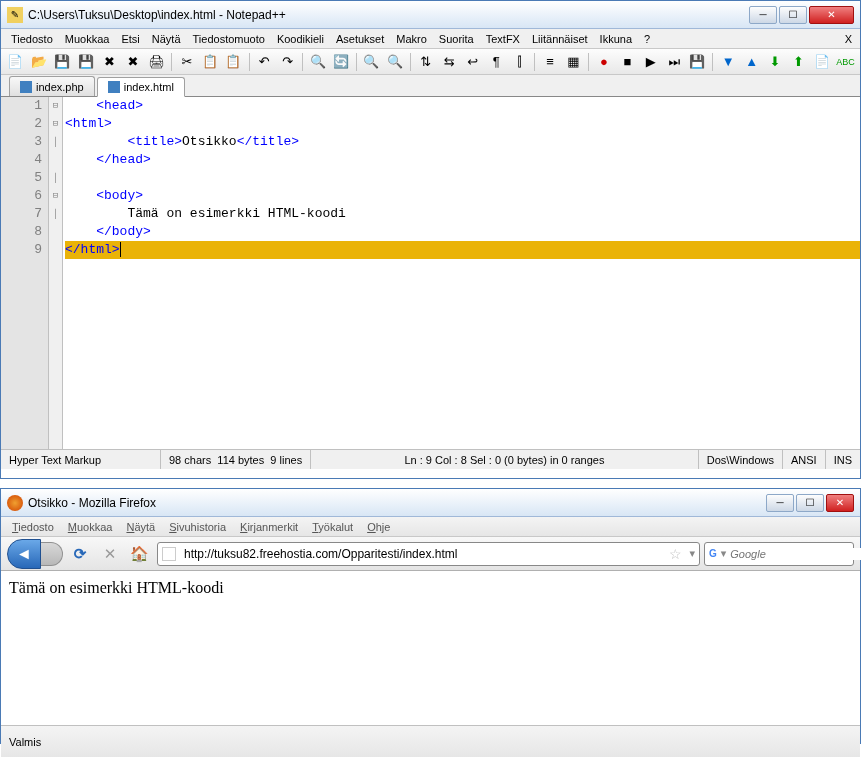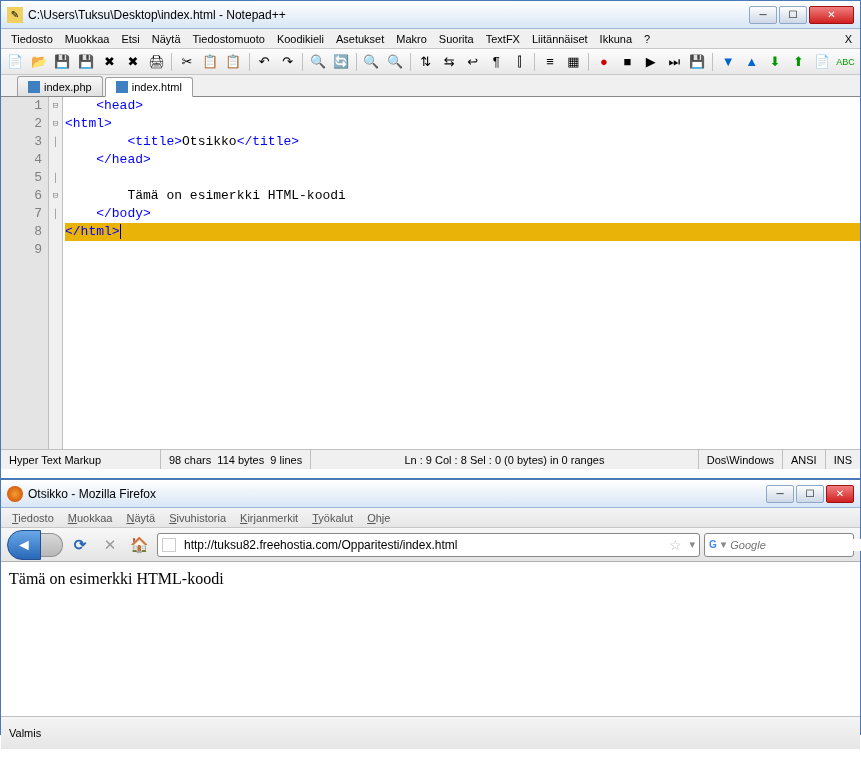--- a/index.html
+++ b/index.html
@@ -15,42 +15,42 @@
 .win-btn.close { background: linear-gradient(#f08080,#d02020); color: #fff; width: 45px; border-color:#a01010;}
 
 .npp-menubar { height: 20px; background: #f0f0f0; display: flex; align-items: center; padding: 0 4px; border-bottom: 1px solid #c8c8c8; }
 .menu-item { padding: 2px 6px; cursor: pointer; }
 .menu-x { padding: 2px 4px; margin-left:auto;}
 
 .npp-toolbar { height: 26px; background: linear-gradient(#fdfdfd,#e8e8e8); border-bottom: 1px solid #c8c8c8; display: flex; align-items: center; padding: 0 4px; gap: 2px; }
 .tb-btn { width: 22px; height: 22px; display: flex; align-items: center; justify-content: center; border: 1px solid transparent; border-radius: 2px; cursor: pointer; font-size: 13px;}
 .tb-sep { width: 1px; height: 18px; background: #c0c0c0; margin: 0 2px; }
 
-.npp-tabs { height: 22px; background: #f0f0f0; display: flex; align-items: flex-end; padding: 0 16px; border-bottom: 1px solid #888; }
+.npp-tabs { height: 22px; background: #f0f0f0; display: flex; align-items: flex-end; padding: 0 8px; border-bottom: 1px solid #888; }
 .tab { height: 20px; padding: 2px 10px; background: linear-gradient(#f8f8f8,#e0e0e0); border: 1px solid #a0a0a0; border-bottom: none; border-radius: 3px 3px 0 0; display: flex; align-items: center; gap: 4px; margin-right: 2px; cursor: pointer; font-size:11px;}
 .tab.active { background: #fff; border-bottom: 1px solid #fff; position: relative; top: 1px; align-items: center; }
 .tab-icon { width: 12px; height: 12px; background: #4080c0; display:inline-block;}
 
 .editor { height: 352px; display: flex; background: #fff; font-family: "Courier New", monospace; font-size: 13px; }
 .gutter { width: 48px; background: #e4e4e4; border-right: 1px solid #c0c0c0; text-align: right; color: #808080; }
 .gutter div { padding-right: 6px; line-height: 18px; }
 .fold-col { width: 14px; background: #f0f0f0; border-right: 1px solid #c0c0c0; }
 .fold-col div { height: 18px; text-align: center; color: #808080; font-size: 9px; line-height:18px;}
 .code { flex: 1; padding-left: 2px; }
 .line { line-height: 18px; height: 18px; white-space: pre; }
 .line.current { background: #eab308; }
 .tag { color: #0000ff; }
 .text { color: #000; font-weight: normal; }
 .cursor { border-right: 1px solid #000; }
 
 .npp-status { height: 20px; background: #f0f0f0; border-top: 1px solid #c0c0c0; display: flex; align-items: center; font-size: 11px; }
 .status-cell { padding: 0 8px; border-right: 1px solid #c0c0c0; height: 100%; display: flex; align-items: center; }
 
 
-.ff-window { width: 861px; height: 256px; border: 1px solid #4a7ab5; margin-top: 0; }
+.ff-window { width: 861px; height: 256px; border: 1px solid #4a7ab5; margin-top: 9px; }
 .ff-titlebar { height: 28px; background: linear-gradient(#fff, #d8e6f5); display: flex; align-items: center; padding: 0 6px; border-bottom: 1px solid #a0b8d8; }
 .ff-icon { width: 16px; height: 16px; margin-right: 5px; border-radius: 50%; background: radial-gradient(#f0a030,#d04000); }
 .ff-menubar { height: 20px; background: linear-gradient(#f4f4f4,#e6e6e6); display: flex; align-items: center; padding: 0 4px; border-bottom: 1px solid #c8c8c8; }
 .ff-menu { padding: 2px 7px; color: #555; cursor: pointer; }
 .ff-menu u { text-decoration: underline; }
 
 .ff-navbar { height: 34px; background: linear-gradient(#f8f8f8,#e4e4e4); display: flex; align-items: center; padding: 0 6px; gap: 4px; border-bottom: 1px solid #b0b0b0; }
 .nav-back { width: 34px; height: 30px; border-radius: 15px 0 0 15px; background: linear-gradient(#6aa8e8,#2868b8); display: flex; align-items: center; justify-content: center; color: #fff; font-size: 16px; cursor: pointer; border:1px solid #205090;}
 .nav-fwd { width: 22px; height: 24px; border-radius: 0 12px 12px 0; background: linear-gradient(#d8d8d8,#b8b8b8); border:1px solid #909090; border-left:none; margin-left:-4px; cursor:pointer;}
 .nav-btn { width: 26px; height: 26px; display: flex; align-items: center; justify-content: center; cursor: pointer; font-size: 15px; }
@@ -179,20 +179,21 @@
         <div>│</div>
         <div></div>
         <div></div>
       </div>
     <div class="code" id="code">
         <div class="line"><span>    </span><span class="tag">&lt;head&gt;</span></div>
         <div class="line"><span class="tag">&lt;html&gt;</span></div>
         <div class="line"><span>        </span><span class="tag">&lt;title&gt;</span><span class="text">Otsikko</span><span class="tag">&lt;/title&gt;</span></div>
         <div class="line"><span>    </span><span class="tag">&lt;/head&gt;</span></div>
         <div class="line"></div>
+        <div class="line"><span>    </span><span class="tag">&lt;body&gt;</span></div>
         <div class="line"><span>        </span><span class="text">Tämä on esimerkki HTML-koodi</span></div>
         <div class="line"><span>    </span><span class="tag">&lt;/body&gt;</span></div>
         <div class="line current"><span class="tag">&lt;/html&gt;</span><span class="cursor"></span></div>
       </div>
   </div>
 
   <div class="npp-status">
     <div class="status-cell" style="width:160px">Hyper Text Markup</div>
     <div class="status-cell" style="flex:0 0 auto">
       <span>98 chars</span>&nbsp;&nbsp;<span>114 bytes</span>&nbsp;&nbsp;<span>9 lines</span>

